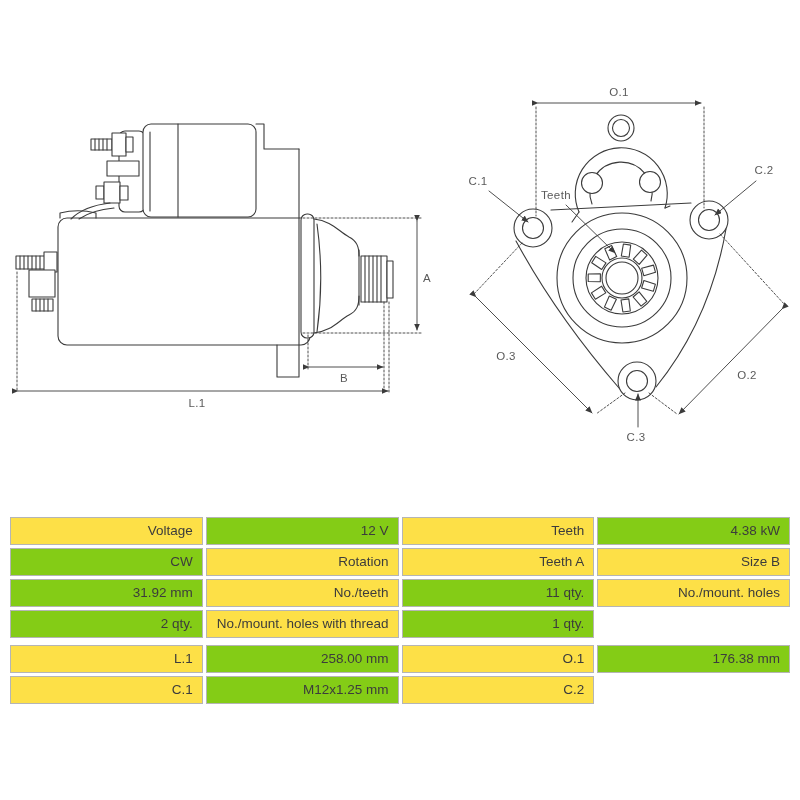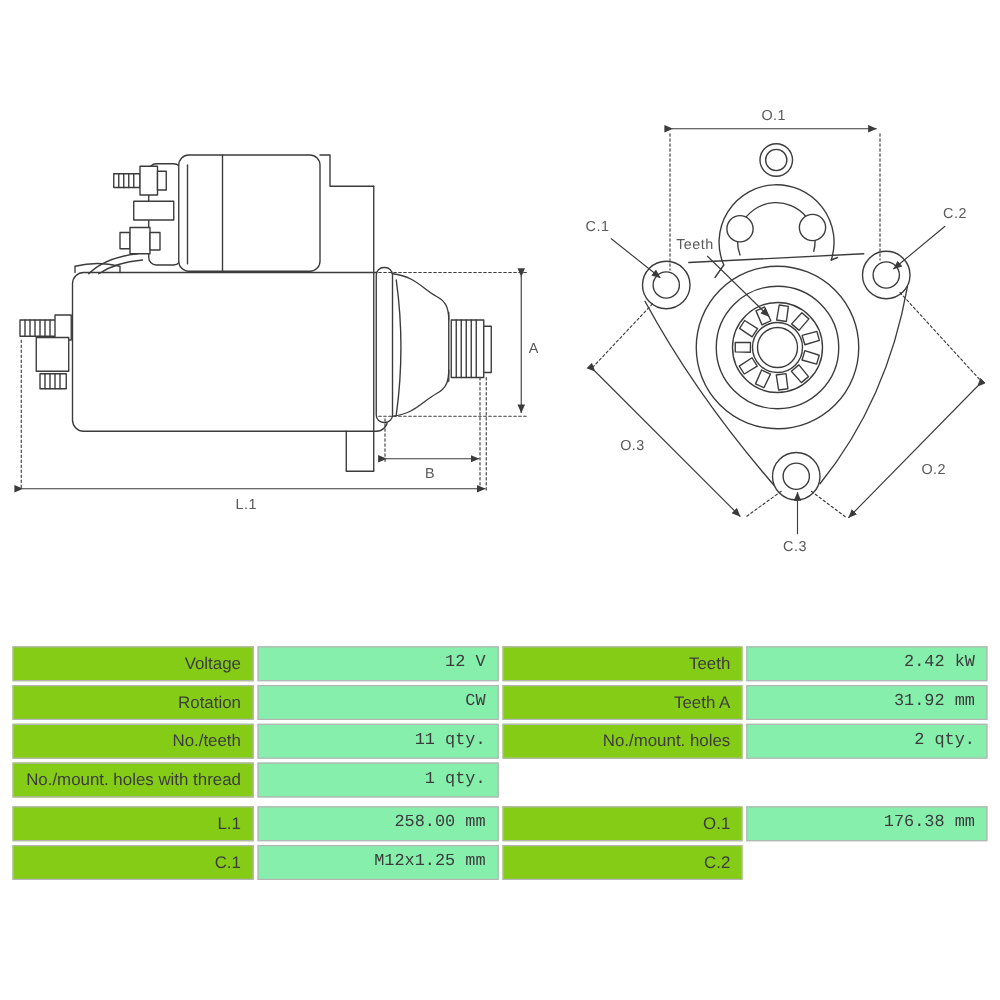--- a/index.html
+++ b/index.html
@@ -4,22 +4,22 @@
 <style>
   html,body{margin:0;padding:0;background:#ffffff;}
   .page{position:relative;width:800px;height:800px;background:#fff;overflow:hidden;
         font-family:"Liberation Sans",sans-serif;}
   svg text{font-family:"Liberation Sans",sans-serif;fill:#5a5a5a;font-size:11.5px;letter-spacing:.4px;}
   .spec-table{position:absolute;left:10px;top:517px;width:780px;
       display:grid;grid-template-columns:1fr 1fr 1fr 1fr;gap:3px;}
   .cell{border:1px solid #b5b5b5;display:flex;align-items:center;justify-content:flex-end;
       text-align:right;padding:3px 9px 3px 9px;min-height:20px;font-size:13.5px;color:#3c3c3c;
       line-height:1.35;}
-  .cell.label{background:#84cc16;}
-  .cell.value{background:#86efac;font-family:Liberation Mono, monospace;}
+  .cell.label{background:#fde047;}
+  .cell.value{background:#84cc16;}
   .spacer{grid-column:1 / -1;height:1px;}
 </style>
 </head>
 <body>
 
 <div class="page">
 
   <svg class="diagram" width="800" height="510" viewBox="0 0 800 510" fill="none" stroke="#3b3b3b" stroke-width="1.1" stroke-linejoin="round" stroke-linecap="round">
     <defs>
       <marker id="arr" markerWidth="9" markerHeight="8" refX="6.5" refY="3" orient="auto" markerUnits="userSpaceOnUse">
@@ -182,26 +182,27 @@
       <path d="M566,205 L615,253" stroke-width="0.9" marker-end="url(#arr)"></path>
       <text x="556" y="199" text-anchor="middle" stroke="none" font-size="10.5">Teeth</text>
     </g>
   </svg>
 
   
   <div class="spec-table">
     <div class="cell label">Voltage</div>
     <div class="cell value">12 V</div>
     <div class="cell label">Teeth</div>
-    <div class="cell value">2.42 kW</div>
-
+    <div class="cell value">4.38 kW</div>
+
+    <div class="cell value">CW</div>
     <div class="cell label">Rotation</div>
-    <div class="cell value">CW</div>
     <div class="cell label">Teeth A</div>
 
+    <div class="cell label">Size B</div>
     <div class="cell value">31.92 mm</div>
     <div class="cell label">No./teeth</div>
     <div class="cell value">11 qty.</div>
 
     <div class="cell label">No./mount. holes</div>
     <div class="cell value">2 qty.</div>
     <div class="cell label">No./mount. holes with thread</div>
     <div class="cell value">1 qty.</div>
 
     <div class="spacer"></div>

